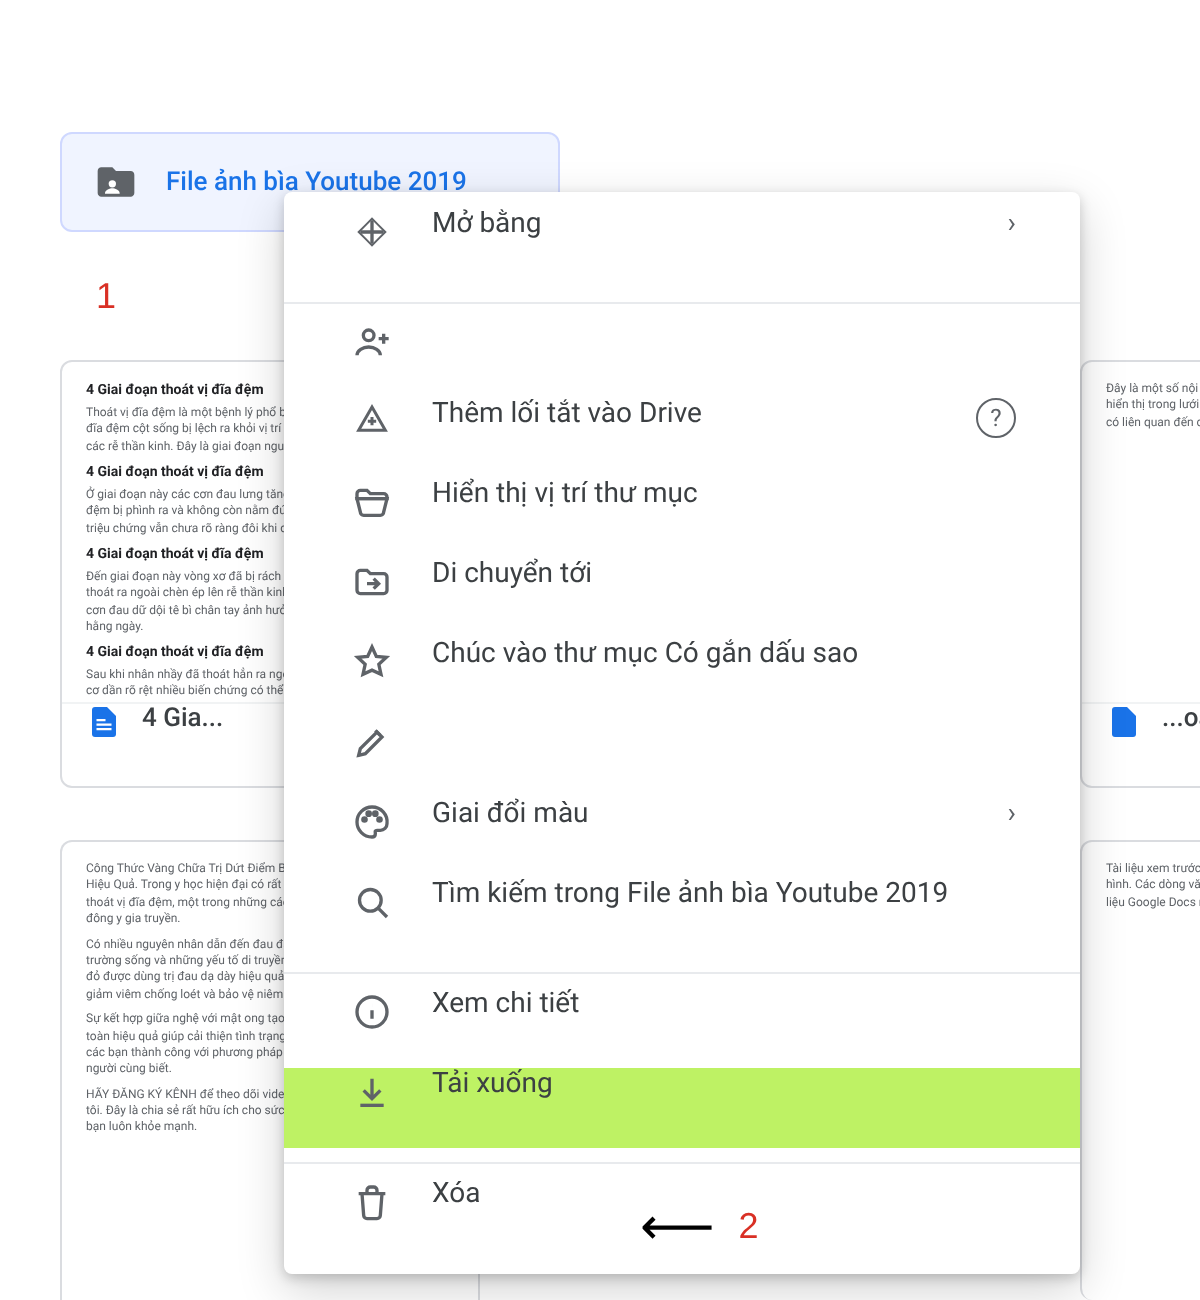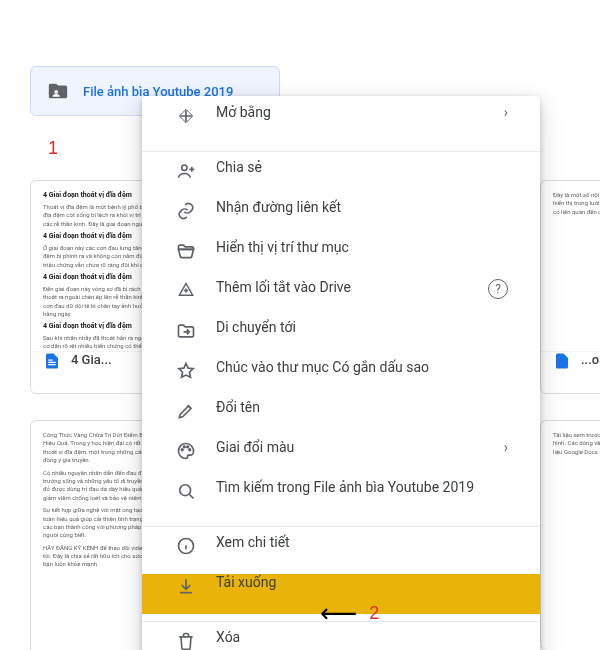--- a/index.html
+++ b/index.html
@@ -110,21 +110,21 @@
       font-size: 14px;
     }
     .menu-item {
       display: flex;
       height: 40px;
       padding: 0 32px;
       color: #3c4043;
       cursor: pointer;
       position: relative;
     }
-    .menu-item.hover { background: #eab308; }
+    .menu-item.hover { background: #bef264; }
     .menu-item .icon {
       width: 24px;
       height: 24px;
       margin-right: 18px;
       color: #5f6368;
       display: flex;
       align-items: center;
       justify-content: center;
       flex-shrink: 0;
     }
@@ -224,57 +224,47 @@
   <div class="sep"></div>
 
   <div class="menu-item">
     <span class="icon">
       <svg viewBox="0 0 24 24" fill="none" stroke="#5f6368" stroke-width="2">
           <circle cx="10" cy="8" r="3.2"></circle>
           <path d="M3 20c0-3 3.5-5 7-5s7 2 7 5"></path>
           <path d="M19 7v6M16 10h6"></path>
         </svg>
     </span>
-    <span class="label">Chia sẻ</span>
-  </div>
-
-  <div class="menu-item">
-    <span class="icon">
-      <svg viewBox="0 0 24 24" fill="none" stroke="#5f6368" stroke-width="2">
-          <path d="M10 13a5 5 0 0 0 7 0l2-2a5 5 0 0 0-7-7l-1 1"></path>
-          <path d="M14 11a5 5 0 0 0-7 0l-2 2a5 5 0 0 0 7 7l1-1"></path>
-        </svg>
-    </span>
-    <span class="label">Nhận đường liên kết</span>
-  </div>
-
-  <div class="menu-item">
-    <span class="icon">
-      <svg viewBox="0 0 24 24" fill="none" stroke="#5f6368" stroke-width="2">
-          <path d="M3 7a2 2 0 0 1 2-2h4l2 2h8a2 2 0 0 1 2 2v1H3V7z"></path>
-          <path d="M3 10h18l-2 8a2 2 0 0 1-2 2H7a2 2 0 0 1-2-2l-2-8z"></path>
-        </svg>
-    </span>
-    <span class="label">Hiển thị vị trí thư mục</span>
-  </div>
+  </div>
+
 
   <div class="menu-item">
     <span class="icon">
       <svg viewBox="0 0 24 24" fill="none" stroke="#5f6368" stroke-width="1.8">
           <path d="M12 3l8 14H4L12 3z"></path>
           <path d="M12 9v5M9.5 11.5h5"></path>
         </svg>
     </span>
     <span class="label">Thêm lối tắt vào Drive</span>
     <span class="help">?</span>
   </div>
 
   <div class="menu-item">
     <span class="icon">
       <svg viewBox="0 0 24 24" fill="none" stroke="#5f6368" stroke-width="2">
+          <path d="M3 7a2 2 0 0 1 2-2h4l2 2h8a2 2 0 0 1 2 2v1H3V7z"></path>
+          <path d="M3 10h18l-2 8a2 2 0 0 1-2 2H7a2 2 0 0 1-2-2l-2-8z"></path>
+        </svg>
+    </span>
+    <span class="label">Hiển thị vị trí thư mục</span>
+  </div>
+
+  <div class="menu-item">
+    <span class="icon">
+      <svg viewBox="0 0 24 24" fill="none" stroke="#5f6368" stroke-width="2">
           <path d="M3 7a2 2 0 0 1 2-2h4l2 2h8a2 2 0 0 1 2 2v8a2 2 0 0 1-2 2H5a2 2 0 0 1-2-2V7z"></path>
           <path d="M9 13h6M13 10l3 3-3 3"></path>
         </svg>
     </span>
     <span class="label">Di chuyển tới</span>
   </div>
 
   <div class="menu-item">
     <span class="icon">
       <svg viewBox="0 0 24 24" fill="none" stroke="#5f6368" stroke-width="2">
@@ -284,21 +274,20 @@
     <span class="label">Chúc vào thư mục Có gắn dấu sao</span>
   </div>
 
   <div class="menu-item">
     <span class="icon">
       <svg viewBox="0 0 24 24" fill="none" stroke="#5f6368" stroke-width="2">
           <path d="M4 20l4-1 10-10-3-3L5 16l-1 4z"></path>
           <path d="M14 5l3 3"></path>
         </svg>
     </span>
-    <span class="label">Đổi tên</span>
   </div>
 
   <div class="menu-item">
     <span class="icon">
       <svg viewBox="0 0 24 24" fill="none" stroke="#5f6368" stroke-width="2">
           <path d="M12 3a9 9 0 1 0 0 18c1.5 0 2-1 2-2s-.5-2 1-2h2a4 4 0 0 0 4-4 9 9 0 0 0-9-10z"></path>
           <circle cx="7.5" cy="10.5" r="1" fill="#5f6368"></circle>
           <circle cx="10" cy="7" r="1" fill="#5f6368"></circle>
           <circle cx="14" cy="7" r="1" fill="#5f6368"></circle>
           <circle cx="16.5" cy="10.5" r="1" fill="#5f6368"></circle>

